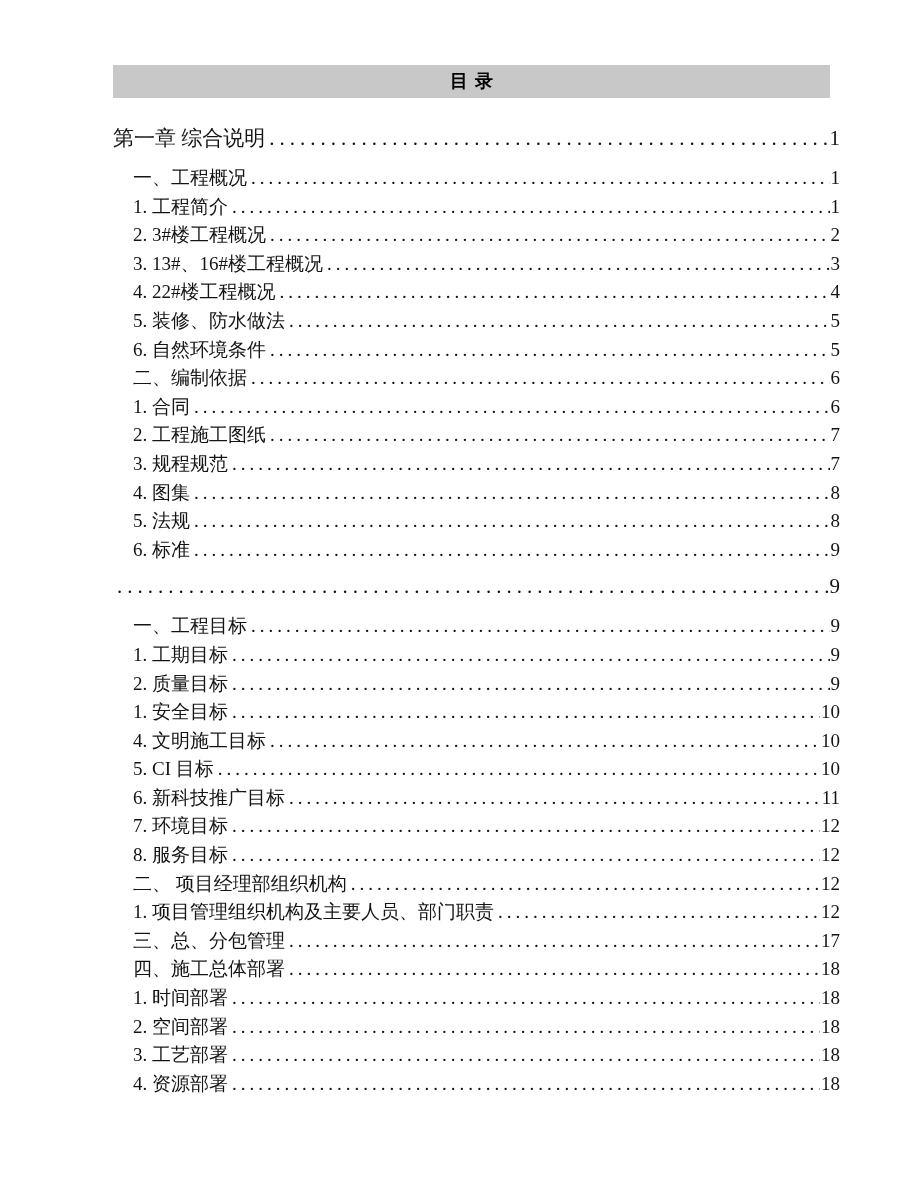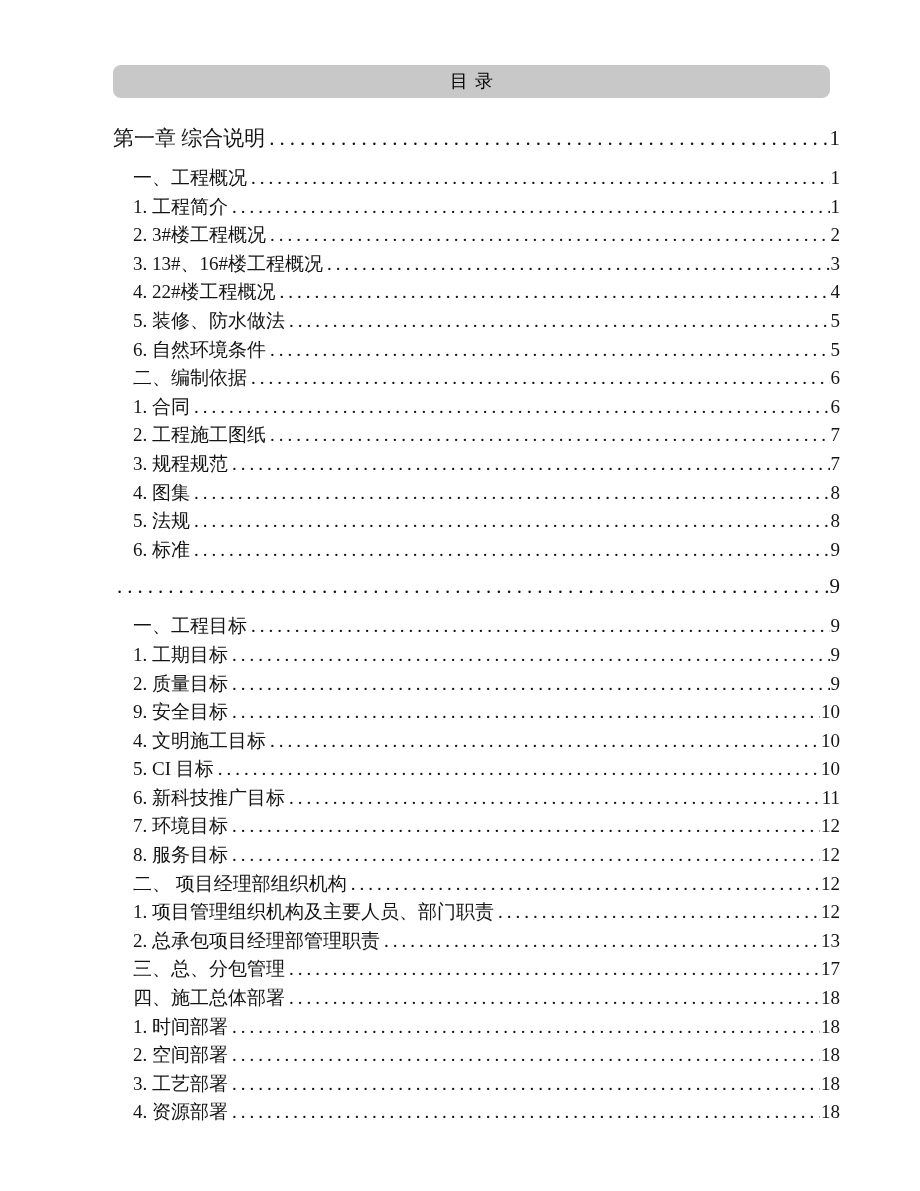--- a/index.html
+++ b/index.html
@@ -23,25 +23,24 @@
   .toc-header-bar {
     position: absolute;
     left: 113px;
     top: 65px;
     width: 717px;
     height: 33px;
     background: #c8c8c8;
     text-align: center;
     line-height: 33px;
     font-size: 18px;
-    font-weight: normal;
+    font-weight: bold;
     letter-spacing: 7px;
     text-indent: 7px;
     color: #000000;
-    border-radius: 8px;
   }
   .toc-list {
     position: absolute;
     left: 113px;
     top: 98px;
     width: 727px;
     padding-top: 18px;
   }
   .row {
     display: flex;
@@ -199,21 +198,21 @@
     <span class="page-num">9</span>
   </div>
 
   <div class="row item">
     <span class="label">2. 质量目标</span>
     <span class="leader"></span>
     <span class="page-num">9</span>
   </div>
 
   <div class="row item">
-    <span class="label">9. 安全目标</span>
+    <span class="label">1. 安全目标</span>
     <span class="leader"></span>
     <span class="page-num">10</span>
   </div>
 
   <div class="row item">
     <span class="label">4. 文明施工目标</span>
     <span class="leader"></span>
     <span class="page-num">10</span>
   </div>
 
@@ -246,25 +245,20 @@
     <span class="leader"></span>
     <span class="page-num">12</span>
   </div>
 
   <div class="row item">
     <span class="label">1. 项目管理组织机构及主要人员、部门职责</span>
     <span class="leader"></span>
     <span class="page-num">12</span>
   </div>
 
-  <div class="row item">
-    <span class="label">2. 总承包项目经理部管理职责</span>
-    <span class="leader"></span>
-    <span class="page-num">13</span>
-  </div>
 
   <div class="row section">
     <span class="label">三、总、分包管理</span>
     <span class="leader"></span>
     <span class="page-num">17</span>
   </div>
 
   <div class="row section">
     <span class="label">四、施工总体部署</span>
     <span class="leader"></span>

